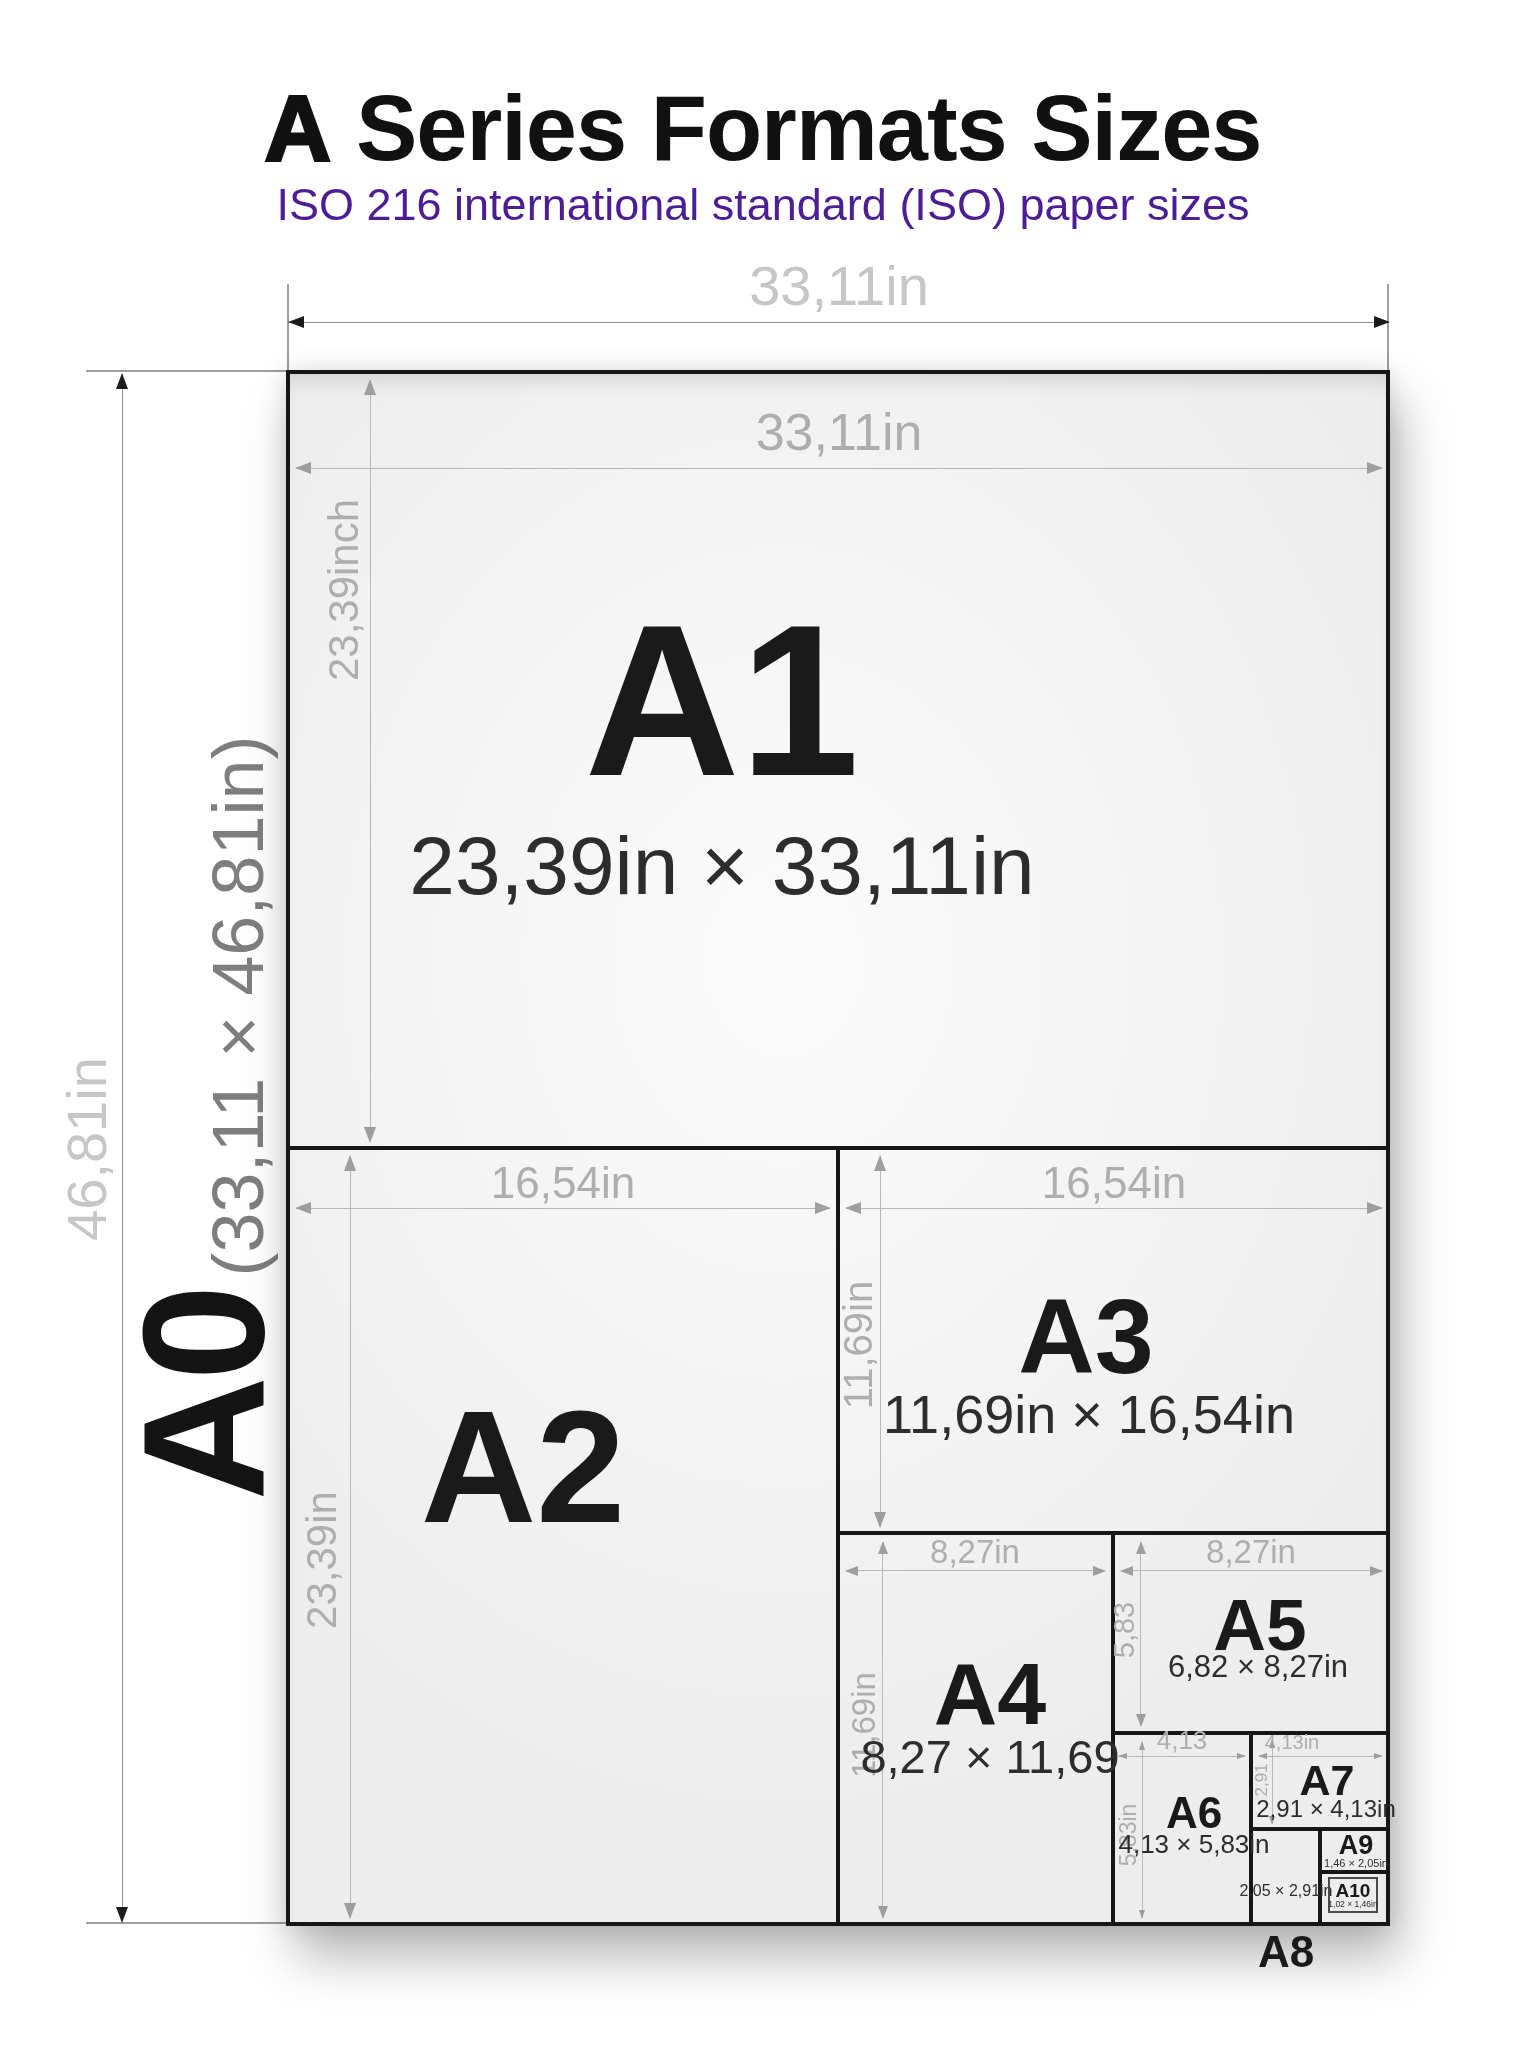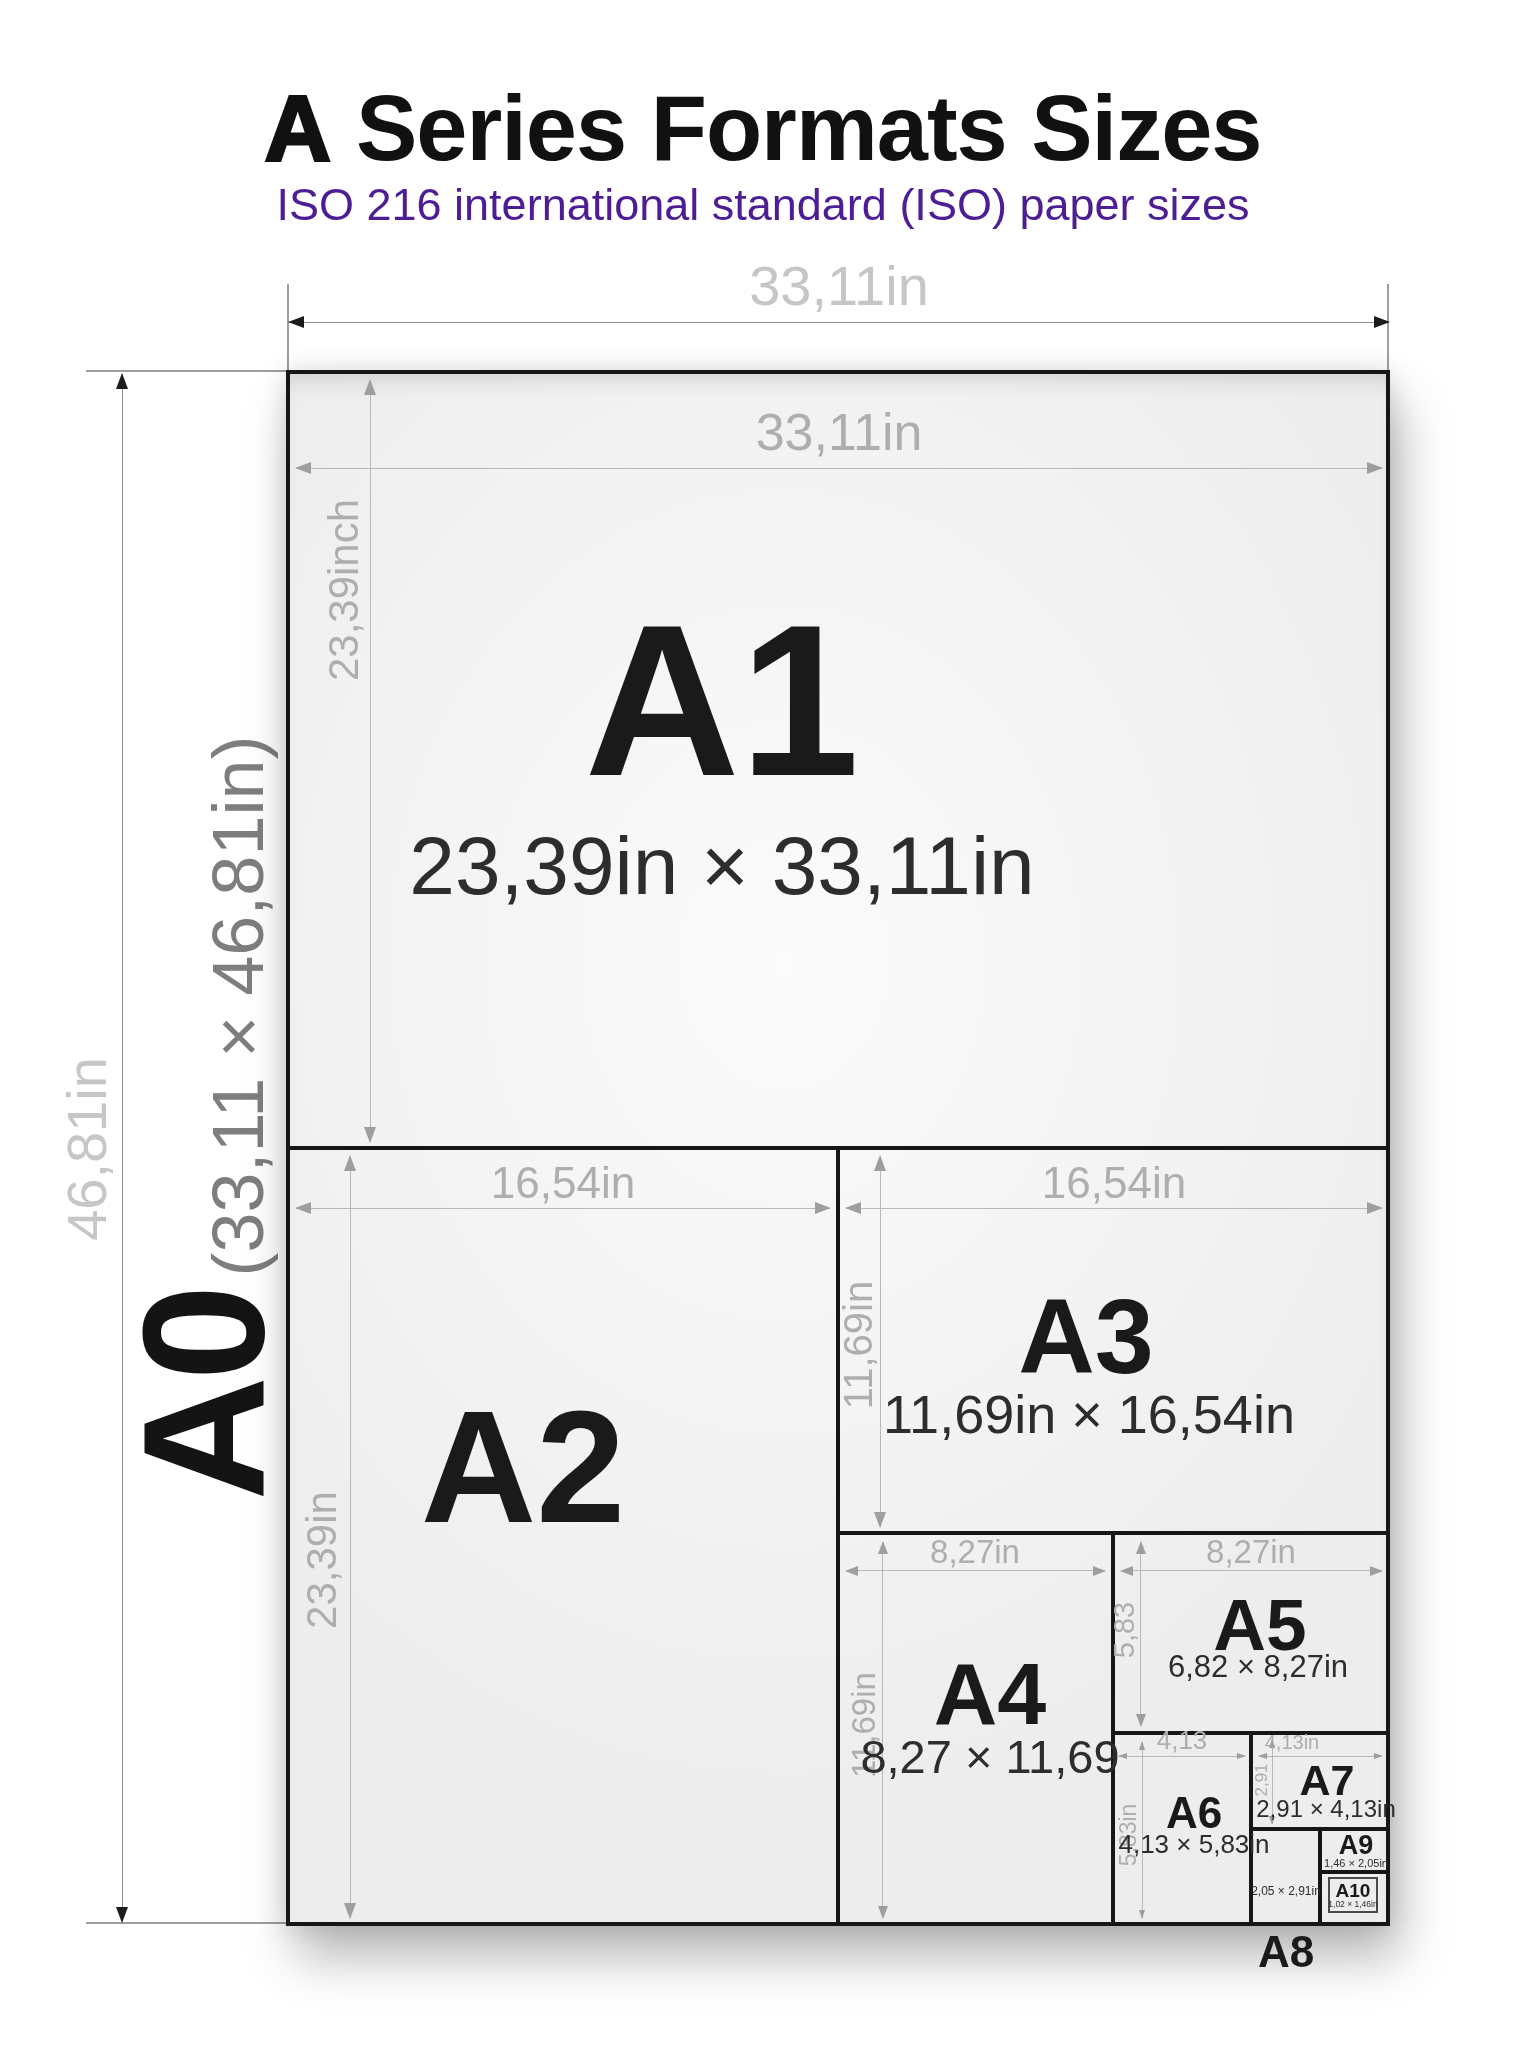--- a/index.html
+++ b/index.html
@@ -193,21 +193,21 @@
   <div class="dlbl" style="left:1292px;top:1742px;font-size:20px">4,13in</div>
   <div class="dim v sm" style="left:1272px;top:1740px;height:84px">
       <i class="au"></i>
       <i class="ad"></i>
     </div>
   <div class="dlbl rot" style="left:1261px;top:1780px;font-size:17px">2,91</div>
   <div class="pname" style="left:1327px;top:1780px;font-size:43px">A7</div>
   <div class="psize" style="left:1326px;top:1809px;font-size:24px">2,91 × 4,13in</div>
 
   <div class="pname" style="left:1286px;top:1952px;font-size:44px">A8</div>
-  <div class="psize" style="left:1286px;top:1891px;font-size:12px">2,05 × 2,91in</div>
+  <div class="psize" style="left:1286px;top:1891px;font-size:16px">2,05 × 2,91in</div>
 
   <div class="pname" style="left:1356px;top:1845px;font-size:27px">A9</div>
   <div class="psize" style="left:1356px;top:1863px;font-size:11px">1,46 × 2,05in</div>
 
   <div class="a10box"></div>
   <div class="pname" style="left:1353px;top:1890px;font-size:19px">A10</div>
   <div class="psize" style="left:1353px;top:1904px;font-size:8.5px">1,02 × 1,46in</div>
 
 </div>
 

